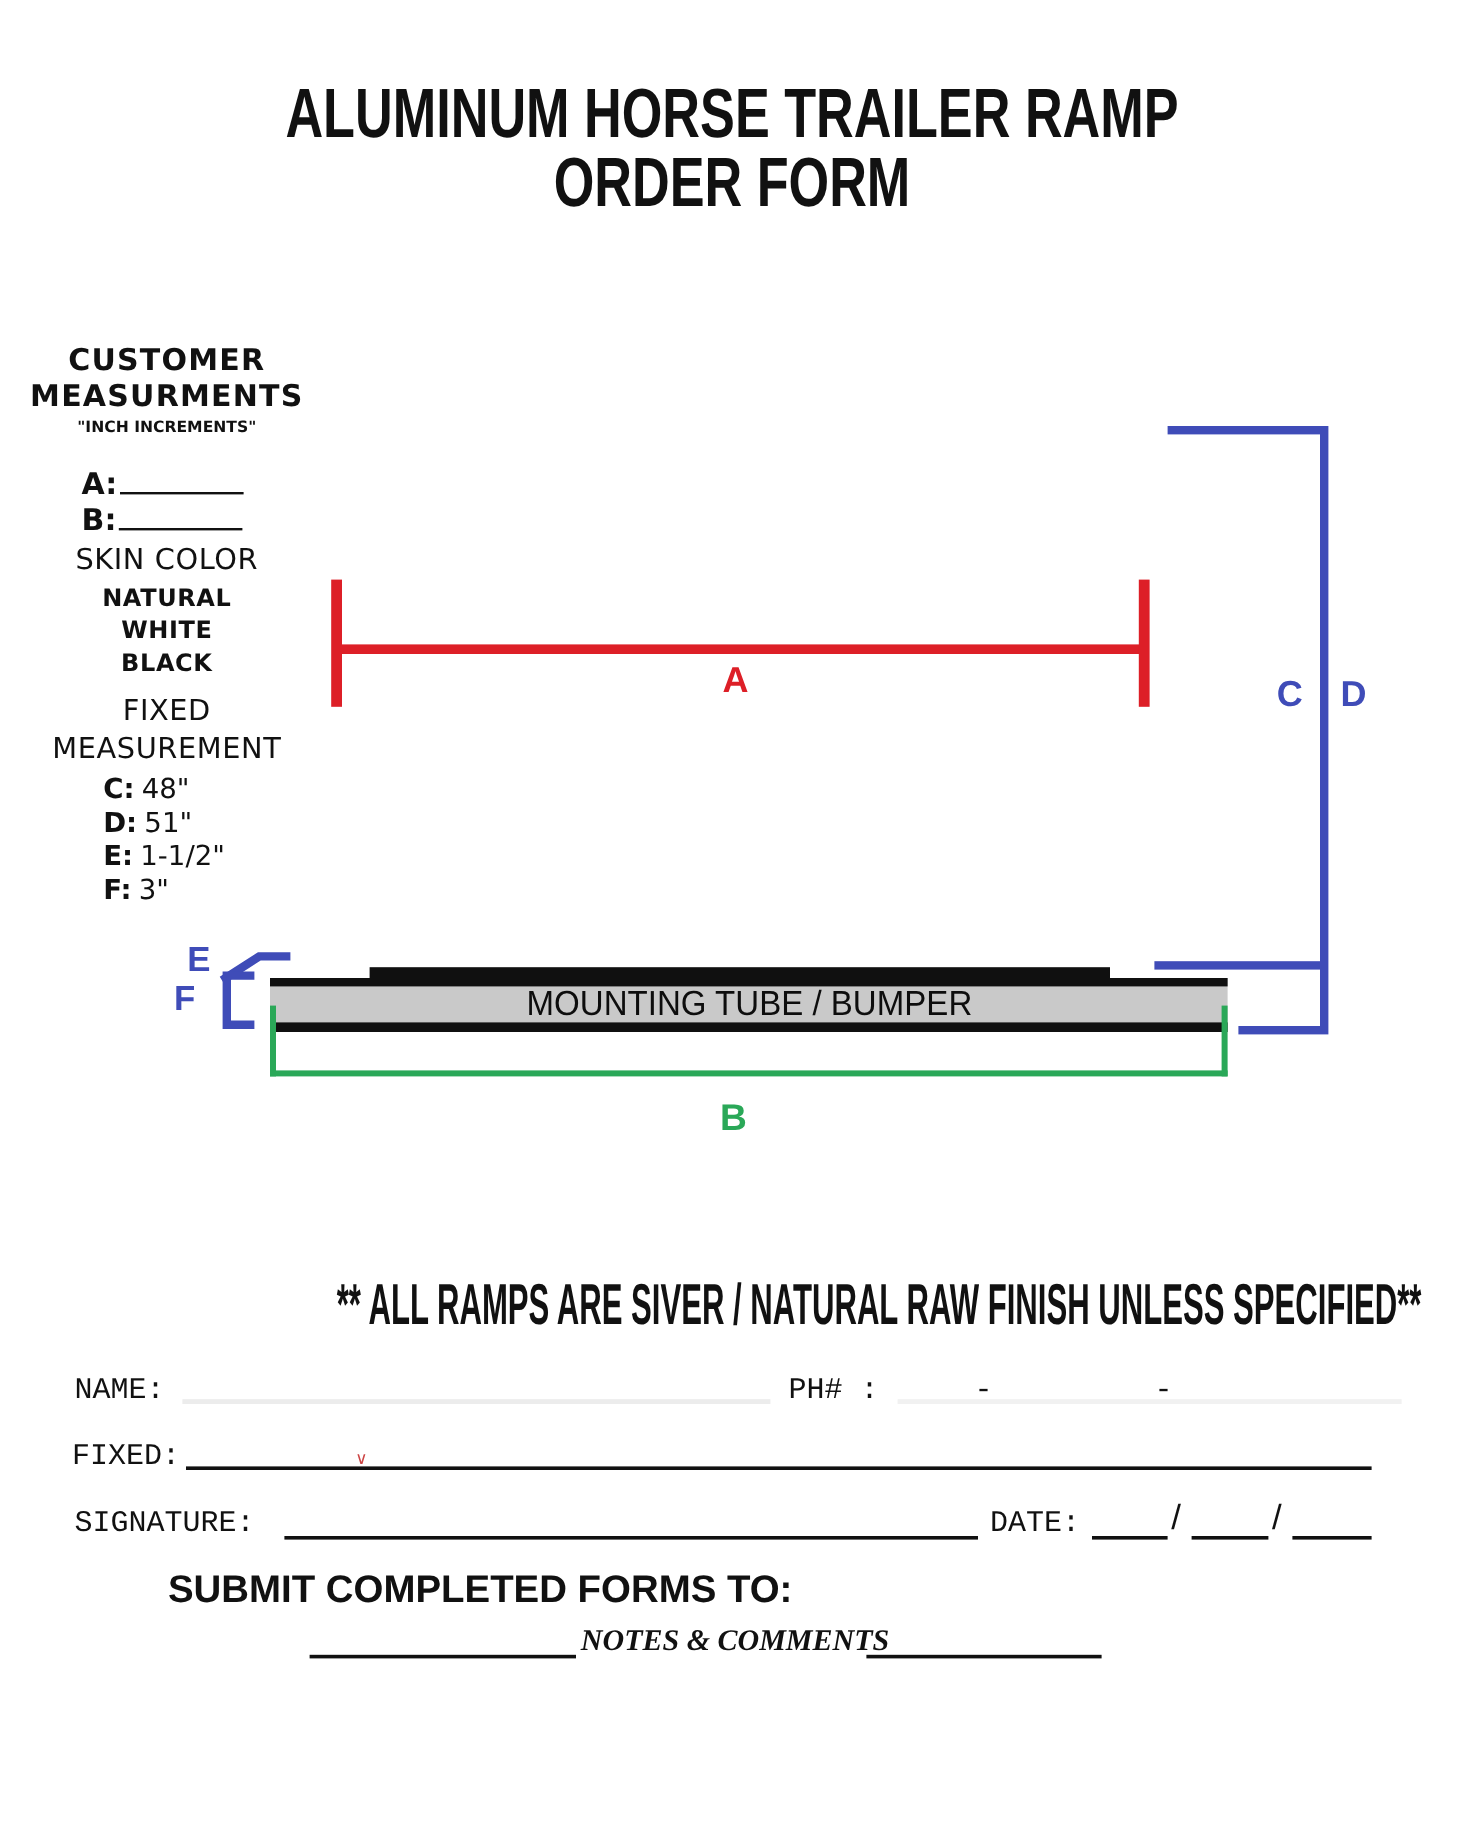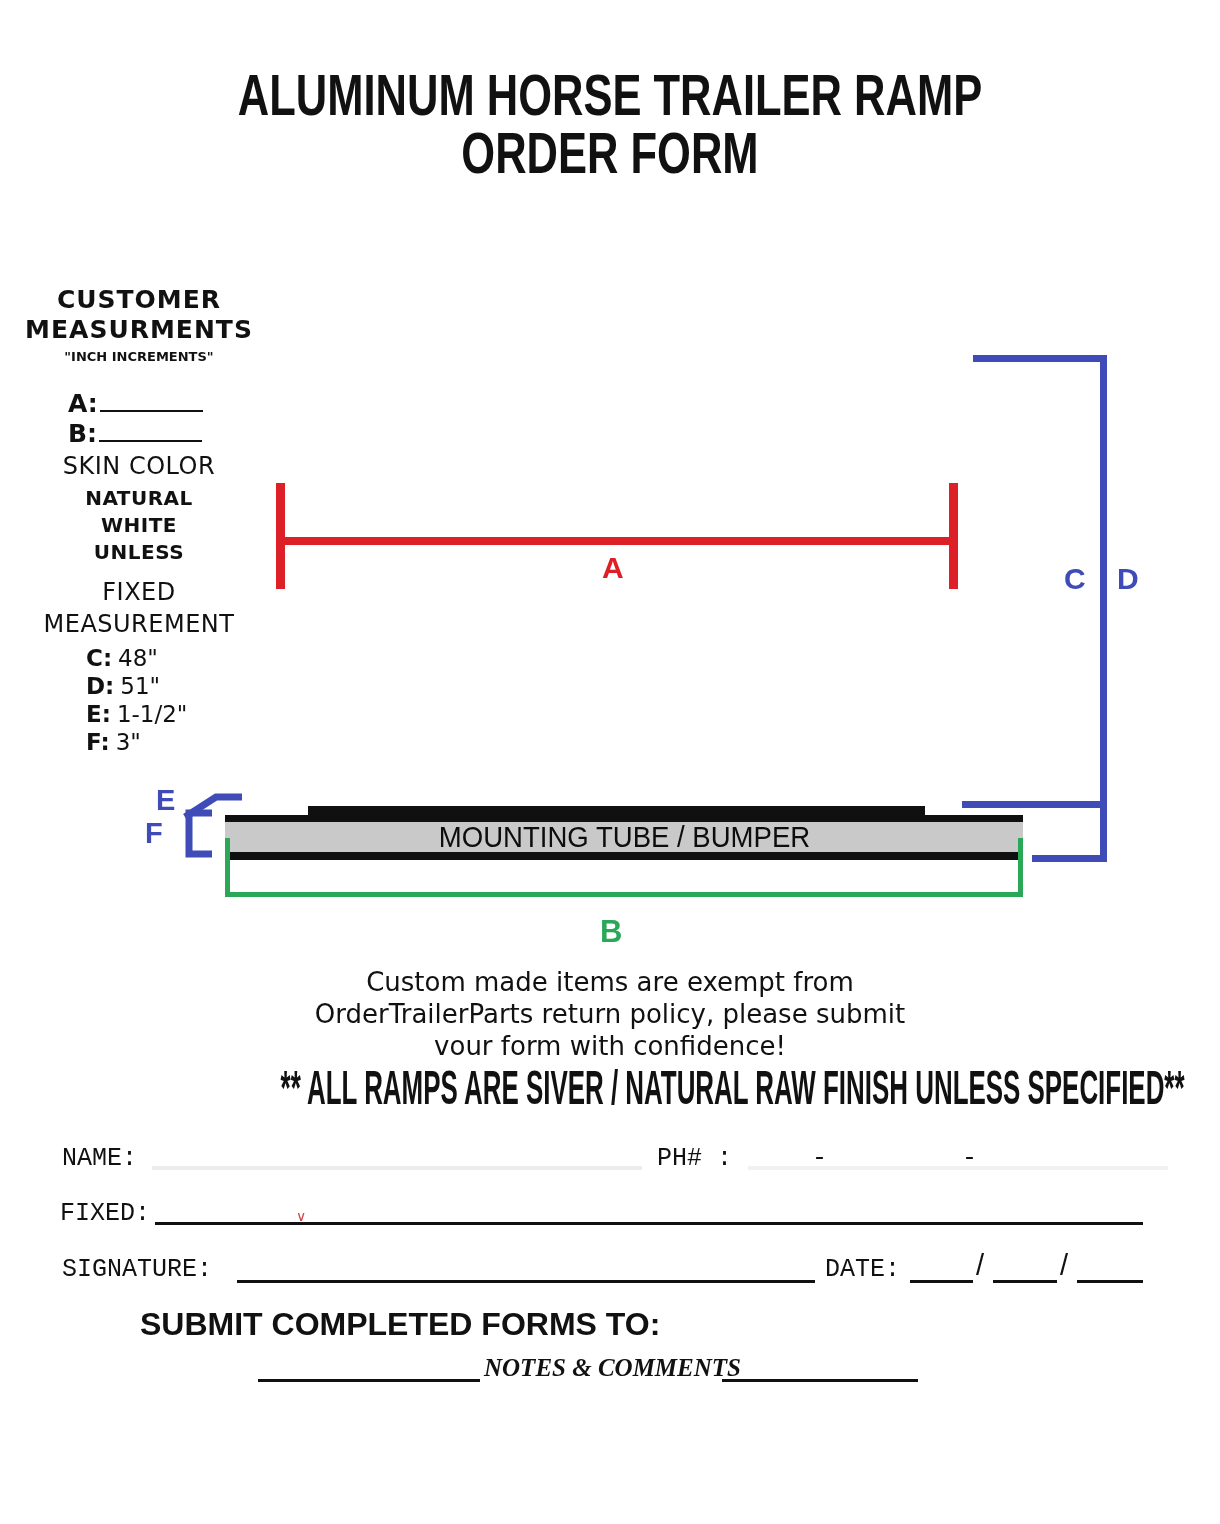--- a/index.html
+++ b/index.html
@@ -77,21 +77,21 @@
   <div class="abs ab-row" style="left:68px;top:386px;">
     <span>A:</span><span class="blank-line"></span>
   </div>
   <div class="abs ab-row" style="left:68px;top:416px;">
     <span>B:</span><span class="blank-line"></span>
   </div>
 
   <div class="abs side h-med" style="top:452px;font-size:24px;">SKIN COLOR</div>
   <div class="abs side h-small" style="top:486px;">NATURAL</div>
   <div class="abs side h-small" style="top:513px;">WHITE</div>
-  <div class="abs side h-small" style="top:540px;">UNLESS</div>
+  <div class="abs side h-small" style="top:540px;">BLACK</div>
 
   <div class="abs side h-med" style="top:578px;font-size:24px;">FIXED</div>
   <div class="abs side h-med" style="top:610px;font-size:24px;">MEASUREMENT</div>
 
   <div class="abs fixed-row" style="left:86px;top:645px;">
     <b>C:</b><span>48"</span>
   </div>
   <div class="abs fixed-row" style="left:86px;top:673px;">
     <b>D:</b><span>51"</span>
   </div>
@@ -123,25 +123,20 @@
   <div class="abs dim-label" style="left:1064px;top:564px;font-size:30px;color:#3f4cb8;">C</div>
   <div class="abs dim-label" style="left:1117px;top:564px;font-size:30px;color:#3f4cb8;">D</div>
 
   <svg class="abs" style="left:140px;top:778px;" width="120" height="95" viewBox="0 0 120 95">
     <path d="M45,39 L76,19 L102,19" fill="none" stroke="#3f4cb8" stroke-width="7"></path>
     <path d="M72,35 L49,35 L49,76 L72,76" fill="none" stroke="#3f4cb8" stroke-width="7"></path>
   </svg>
   <div class="abs dim-label" style="left:156px;top:786px;font-size:29px;color:#3f4cb8;">E</div>
   <div class="abs dim-label" style="left:145px;top:819px;font-size:29px;color:#3f4cb8;">F</div>
 
-  <div class="abs center para" style="top:966px;font-size:26px;line-height:32px;">
-    <div>Custom made items are exempt from</div>
-    <div>OrderTrailerParts return policy, please submit</div>
-    <div>vour form with confidence!</div>
-  </div>
 
   <div class="abs center" style="top:1064px;">
     <div class="heavy">** ALL RAMPS ARE SIVER / NATURAL RAW FINISH UNLESS SPECIFIED**</div>
   </div>
 
   <div class="abs mono-label" style="left:62px;top:1144px;">NAME:</div>
   <div class="abs rule-light" style="left:152px;top:1166px;width:490px;"></div>
   <div class="abs mono-label" style="left:657px;top:1144px;">PH# :</div>
   <div class="abs rule-light" style="left:748px;top:1166px;width:420px;background:#f1f1f1;"></div>
   <div class="abs mono-label" style="left:812px;top:1144px;">-</div>

